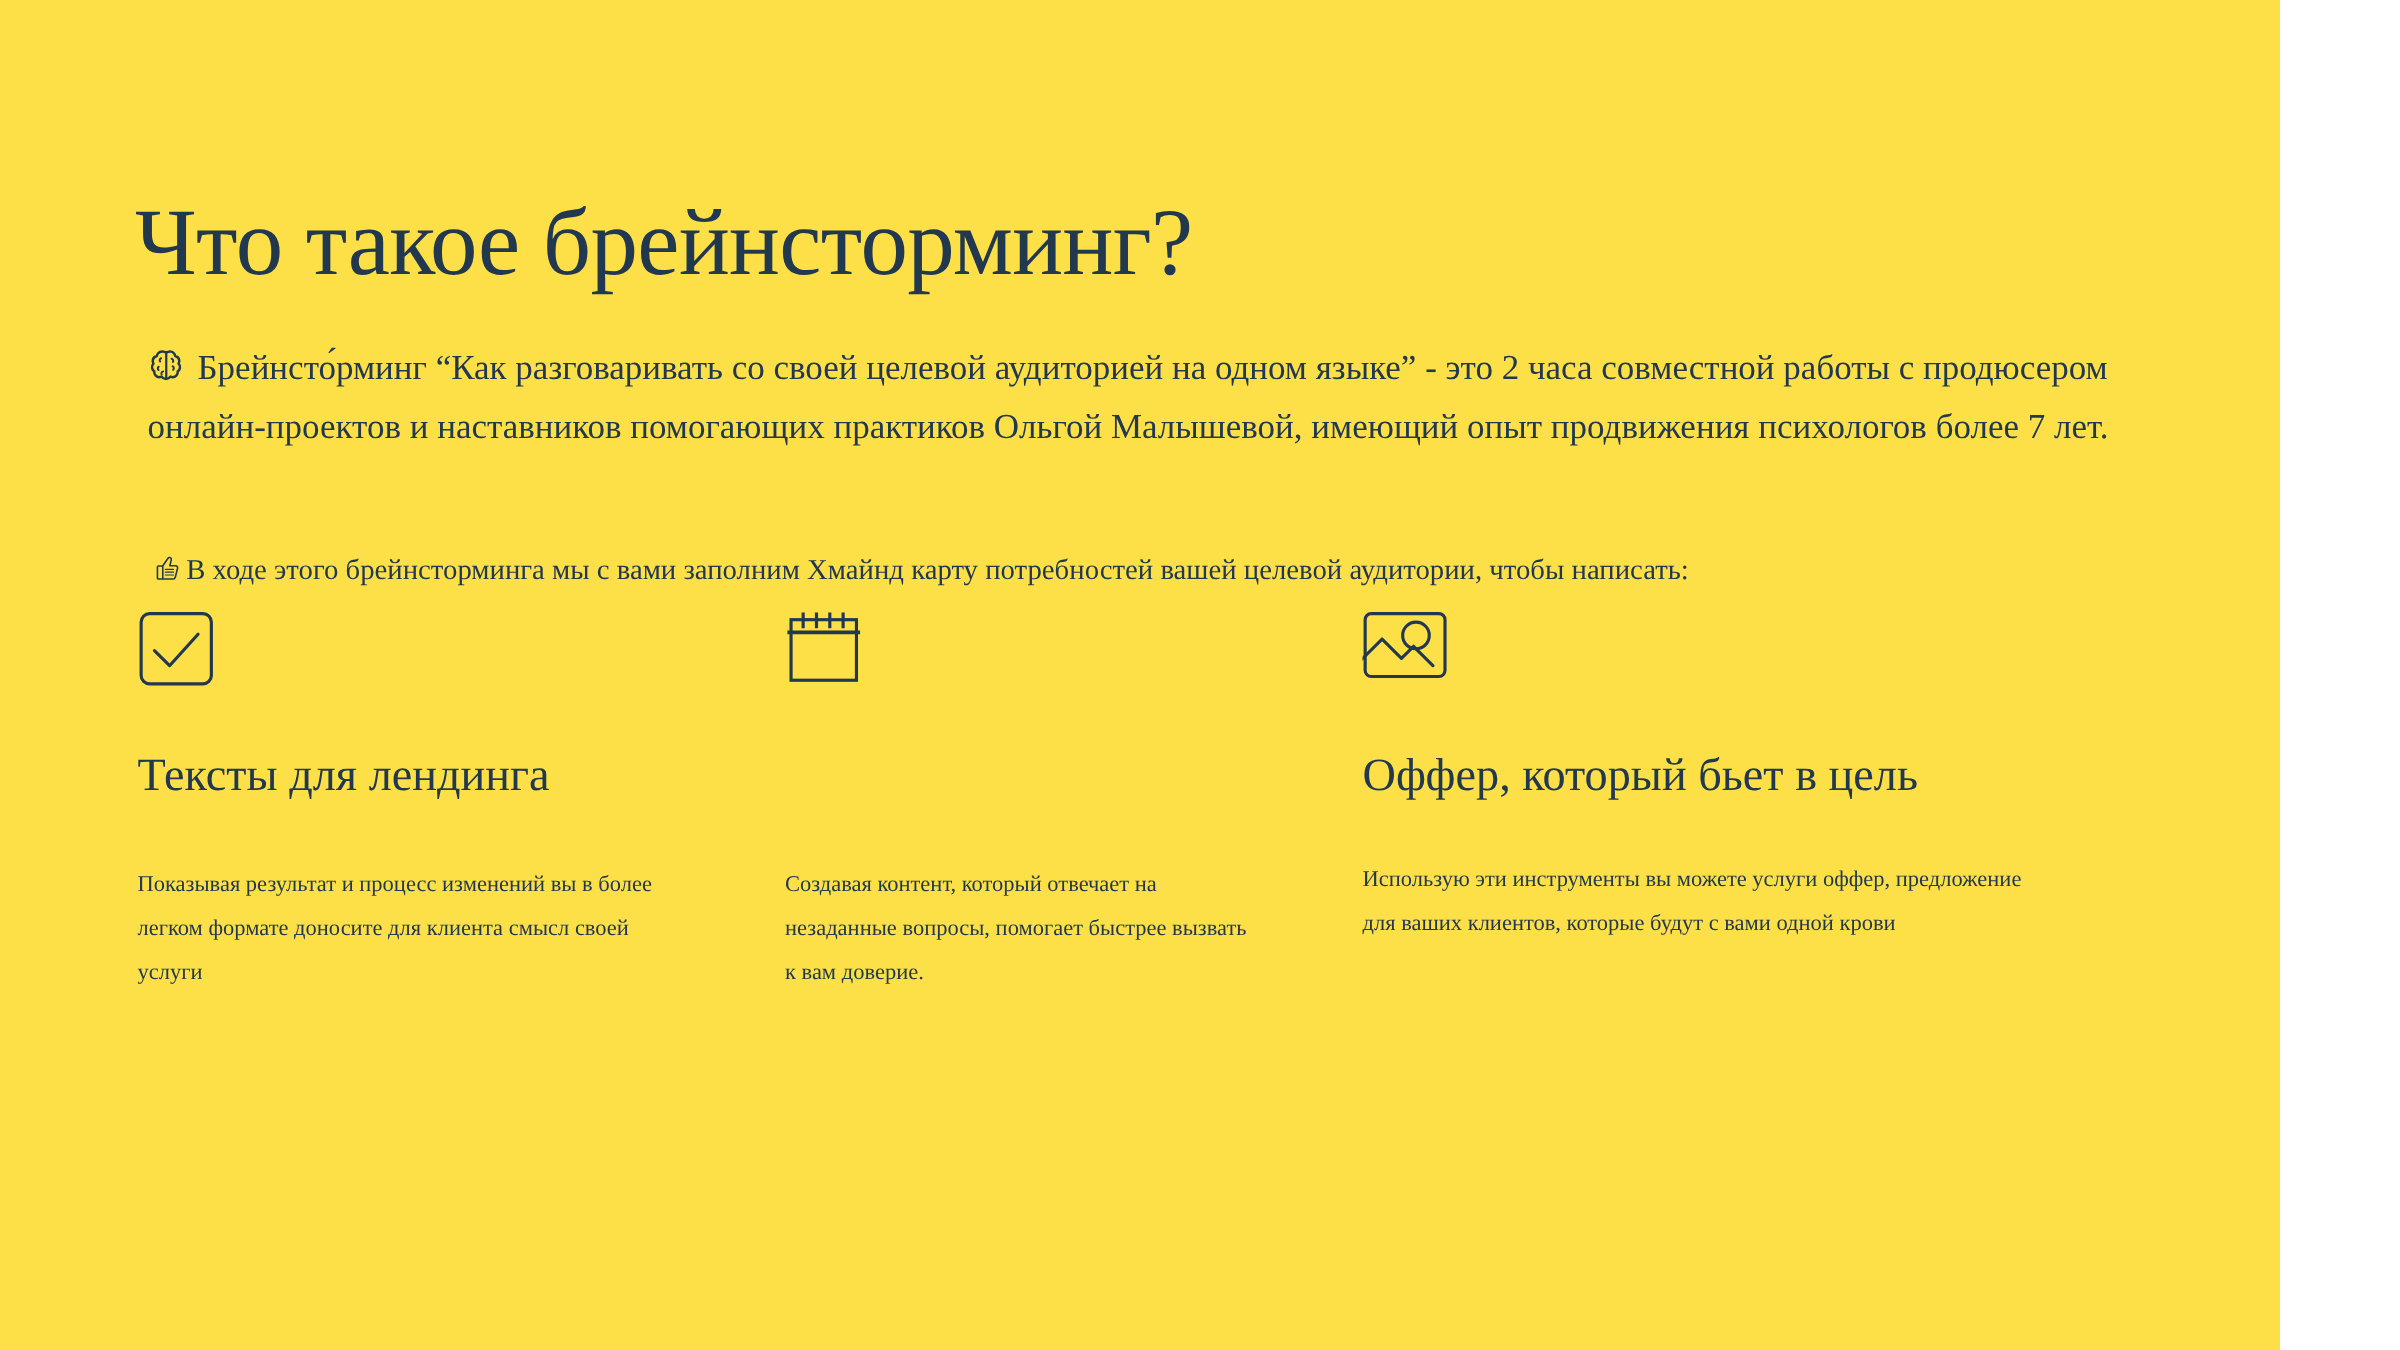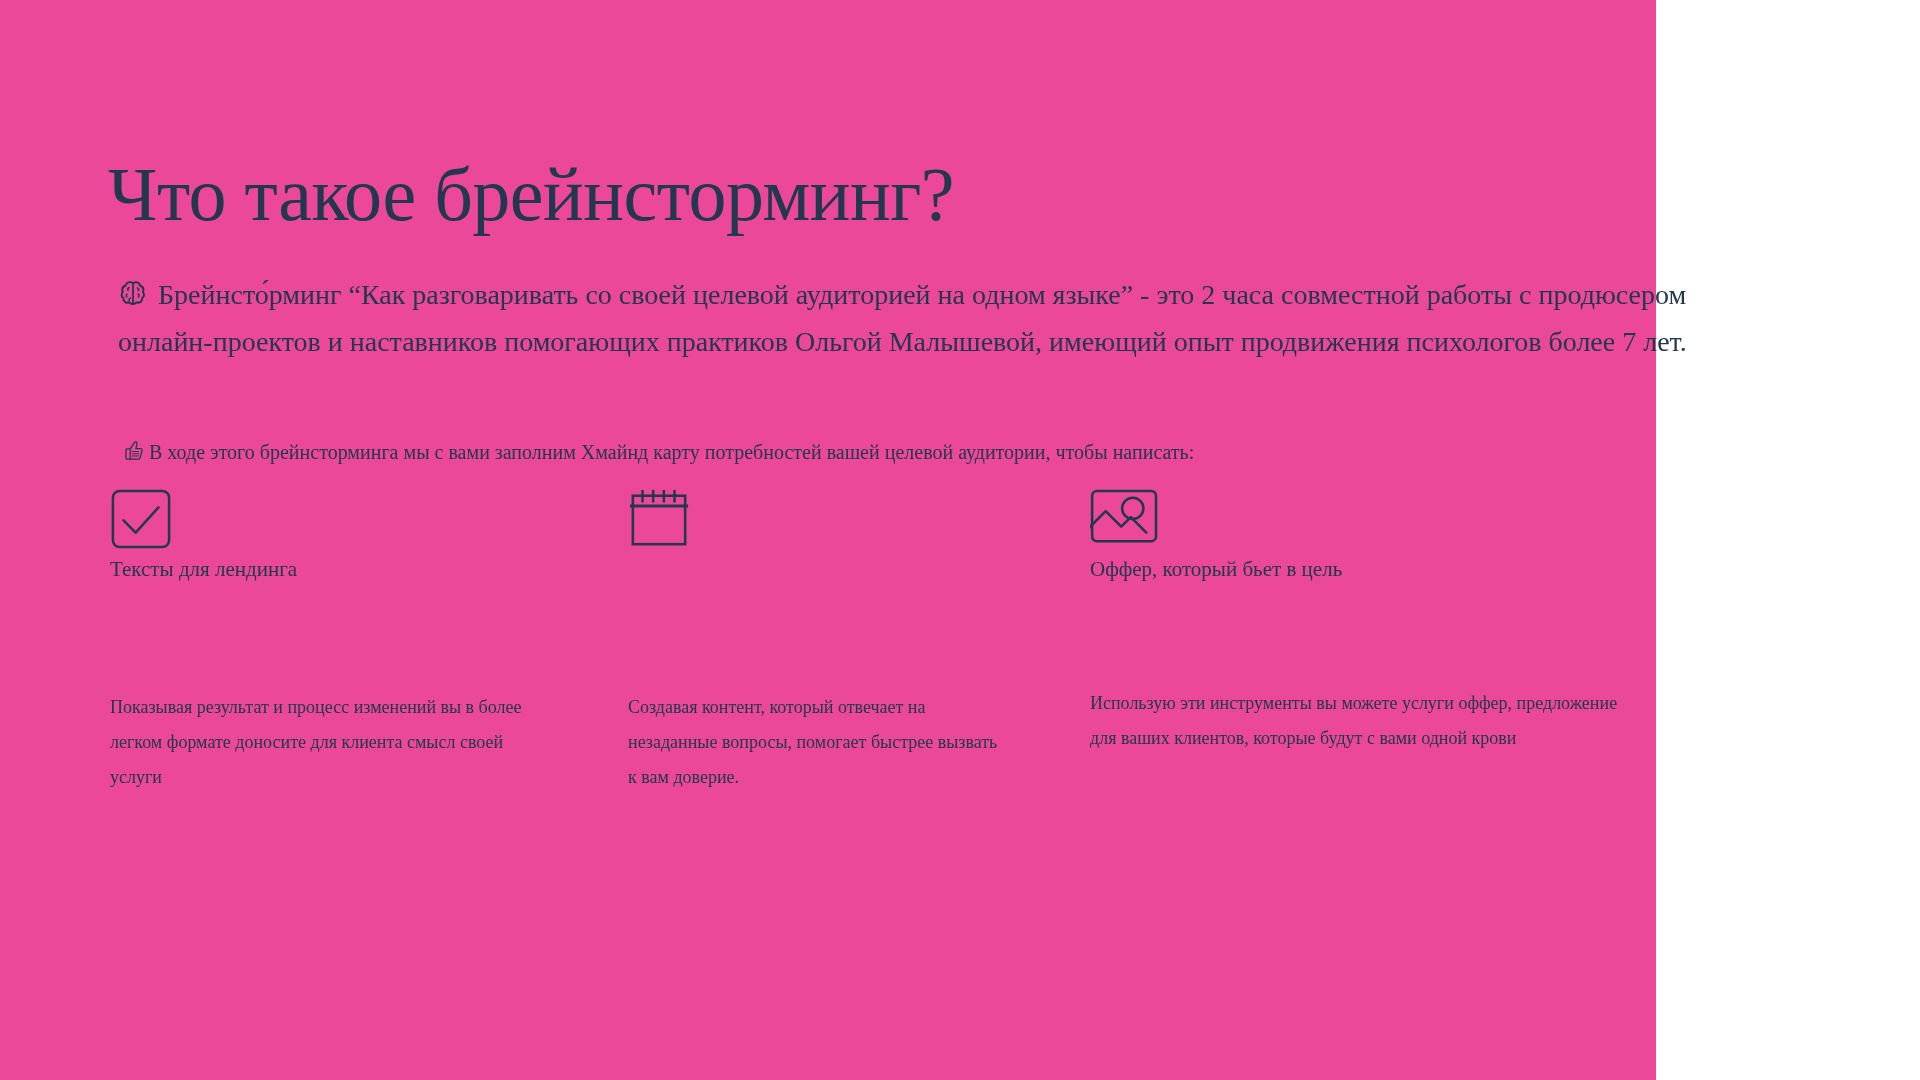--- a/index.html
+++ b/index.html
@@ -12,23 +12,23 @@
     width: 1920px;
     height: 1080px;
     overflow: hidden;
     font-family: "Liberation Serif", "DejaVu Serif", serif;
     color: #22384f;
     -webkit-font-smoothing: antialiased;
   }
 
   .slide {
     position: relative;
-    width: 1656px;
+    width: 1824px;
     height: 1080px;
-    background: #ec4899;
+    background: #fde047;
   }
 
   
   .page-title {
     position: absolute;
     left: 108px;
     top: 105px;
     font-size: 76px;
     line-height: 1.0;
     font-weight: 400;
@@ -59,21 +59,21 @@
   }
 
   
   .sub-block {
     position: absolute;
     left: 122px;
     top: 415px;
     width: 1610px;
   }
   .sub-text {
-    font-size: 20px;
+    font-size: 23px;
     line-height: 35px;
     color: #22384f;
   }
   .thumb-icon {
     display: inline-block;
     vertical-align: -4px;
     width: 24px;
     height: 24px;
     margin-right: 3px;
   }
@@ -91,21 +91,22 @@
   }
   .col-0 { left: 0px;   width: 430px; }
   .col-1 { left: 518px; width: 430px; }
   .col-2 { left: 980px; width: 560px; }
 
   .col-icon {
     height: 62px;
     display: block;
   }
   .col-heading {
-    font-size: 21px;
+    margin-top: 52px;
+    font-size: 37px;
     line-height: 38px;
     color: #22384f;
     white-space: nowrap;
   }
   .col-body {
     position: absolute;
     top: 202px;
     left: 0;
     font-size: 18px;
     line-height: 35px;

